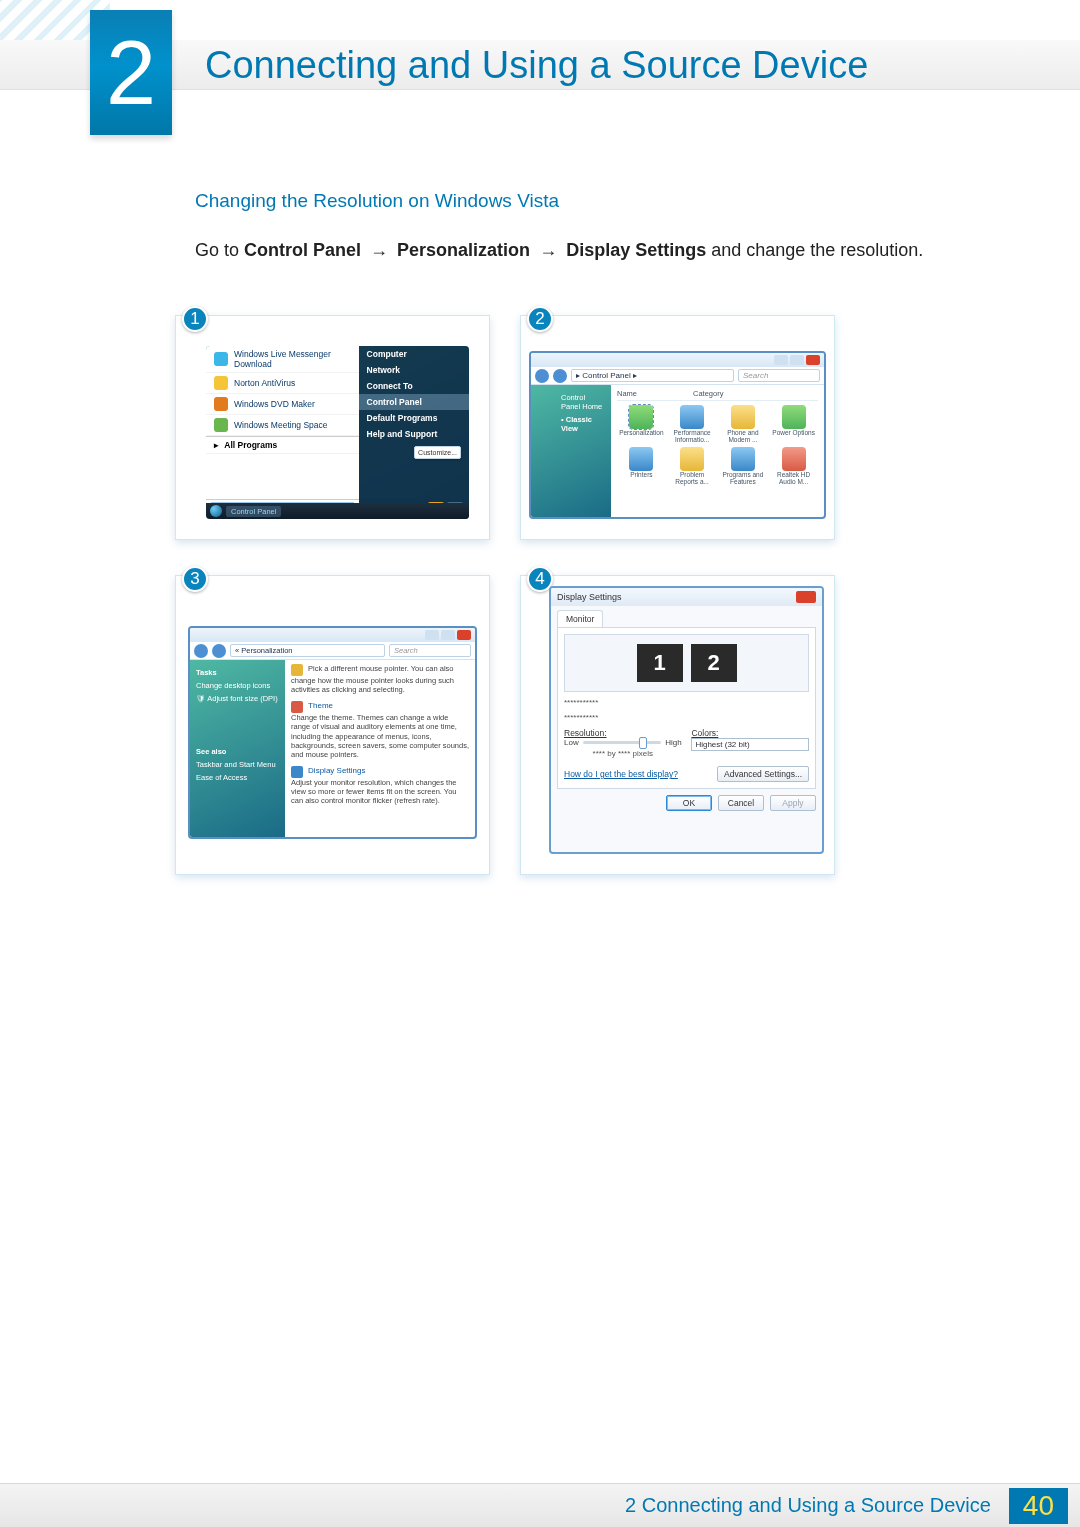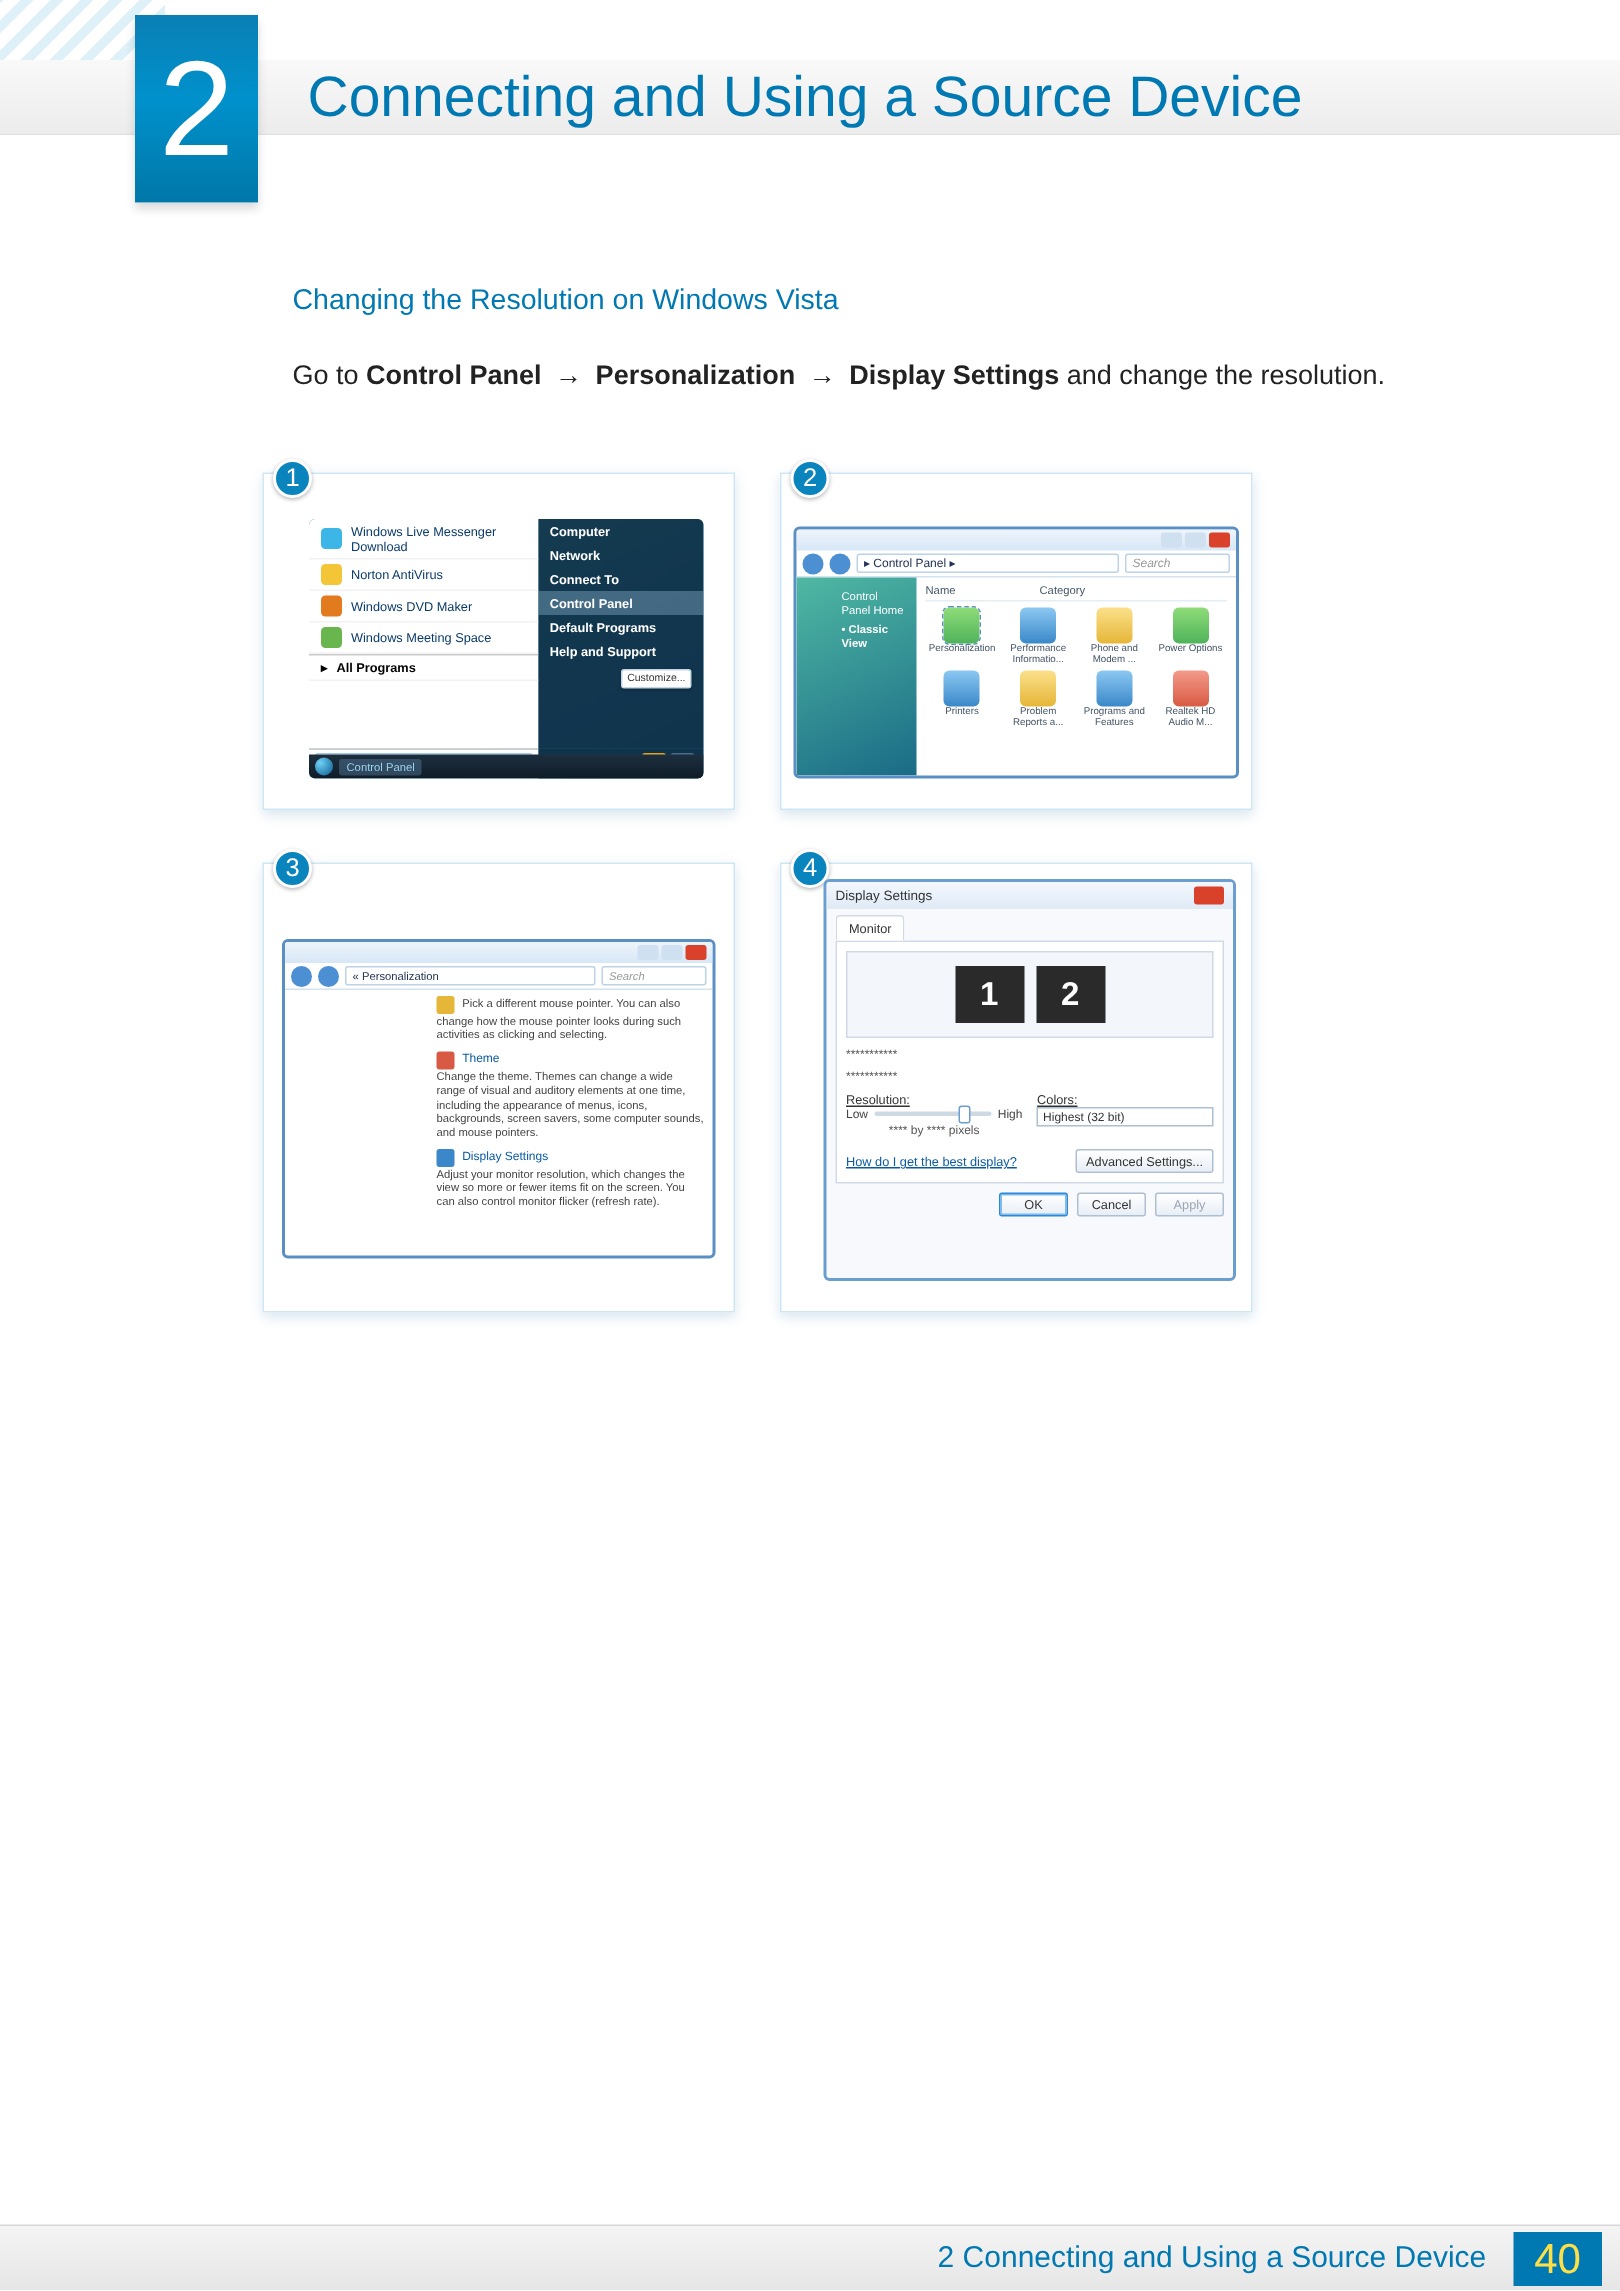--- a/index.html
+++ b/index.html
@@ -178,21 +178,21 @@
   }
   .p2-winbtns { display:flex; gap:2px;}
   .p2-winbtn { width:14px;height:10px;background:#cfe0f0;border-radius:2px;}
   .p2-winbtn.close{background:#d9412b;}
   .p2-addr {
     height:18px; display:flex; align-items:center; gap:4px; padding:0 4px;
     border-bottom:1px solid #d4e1ee;
   }
   .p2-nav { width:14px;height:14px;border-radius:50%;background:#4c8fd3;}
   .p2-crumb { flex:1; border:1px solid #bcd2e6; border-radius:2px; padding:1px 4px; color:#235;}
-  .p2-srch { width:70px; border:1px solid #bcd2e6; border-radius:2px; padding:1px 4px; font-style:italic; color:#999;}
+  .p2-srch { width:82px; border:1px solid #bcd2e6; border-radius:2px; padding:1px 4px; font-style:italic; color:#999;}
   .p2-body { display:flex; height:calc(100% - 32px);}
   .p2-side {
     width:80px; background:linear-gradient(155deg,#4fb8a3,#1a6b86);
     color:#fff; padding:6px 6px; font-size:7.5px;
   }
   .p2-side div { padding:2px 0;margin-left:24px;}
   .p2-main { flex:1; padding:4px 6px; overflow:hidden;}
   .p2-hdr { display:flex; font-size:7.5px; color:#456; border-bottom:1px solid #e3edf6; padding-bottom:2px;gap:28px;}
   .p2-hdr span:first-child{width:48px;}
   .p2-icons { display:grid; grid-template-columns:repeat(4,1fr); gap:4px 2px; margin-top:4px;}
@@ -449,20 +449,28 @@
           <div class="p2-winbtn"></div>
           <div class="p2-winbtn"></div>
           <div class="p2-winbtn close"></div>
         </div>
       </div>
       <div class="p2-addr">
         <div class="p2-nav"></div>
         <div class="p2-nav"></div>
         <div class="p2-crumb">« Personalization</div>
         <div class="p2-srch">Search</div>
+      </div>
+      <div class="p3-side">
+        <div style="font-weight:700">Tasks</div>
+        <div>Change desktop icons</div>
+        <div>🛡 <span>Adjust font size (DPI)</span></div>
+        <div style="margin-top:40px;font-weight:700">See also</div>
+        <div>Taskbar and Start Menu</div>
+        <div>Ease of Access</div>
       </div>
       <div class="p3-main">
         <div class="p3-sec">
           <span class="p3-ico"></span>
           <span class="p3-desc">Pick a different mouse pointer. You can also change how the mouse pointer looks during such activities as clicking and selecting.</span>
         </div>
         <div class="p3-sec">
           <span class="p3-ico" style="background:#d85a44"></span>
           <span class="p3-link">Theme</span><br>
           <span class="p3-desc">Change the theme. Themes can change a wide range of visual and auditory elements at one time, including the appearance of menus, icons, backgrounds, screen savers, some computer sounds, and mouse pointers.</span>

